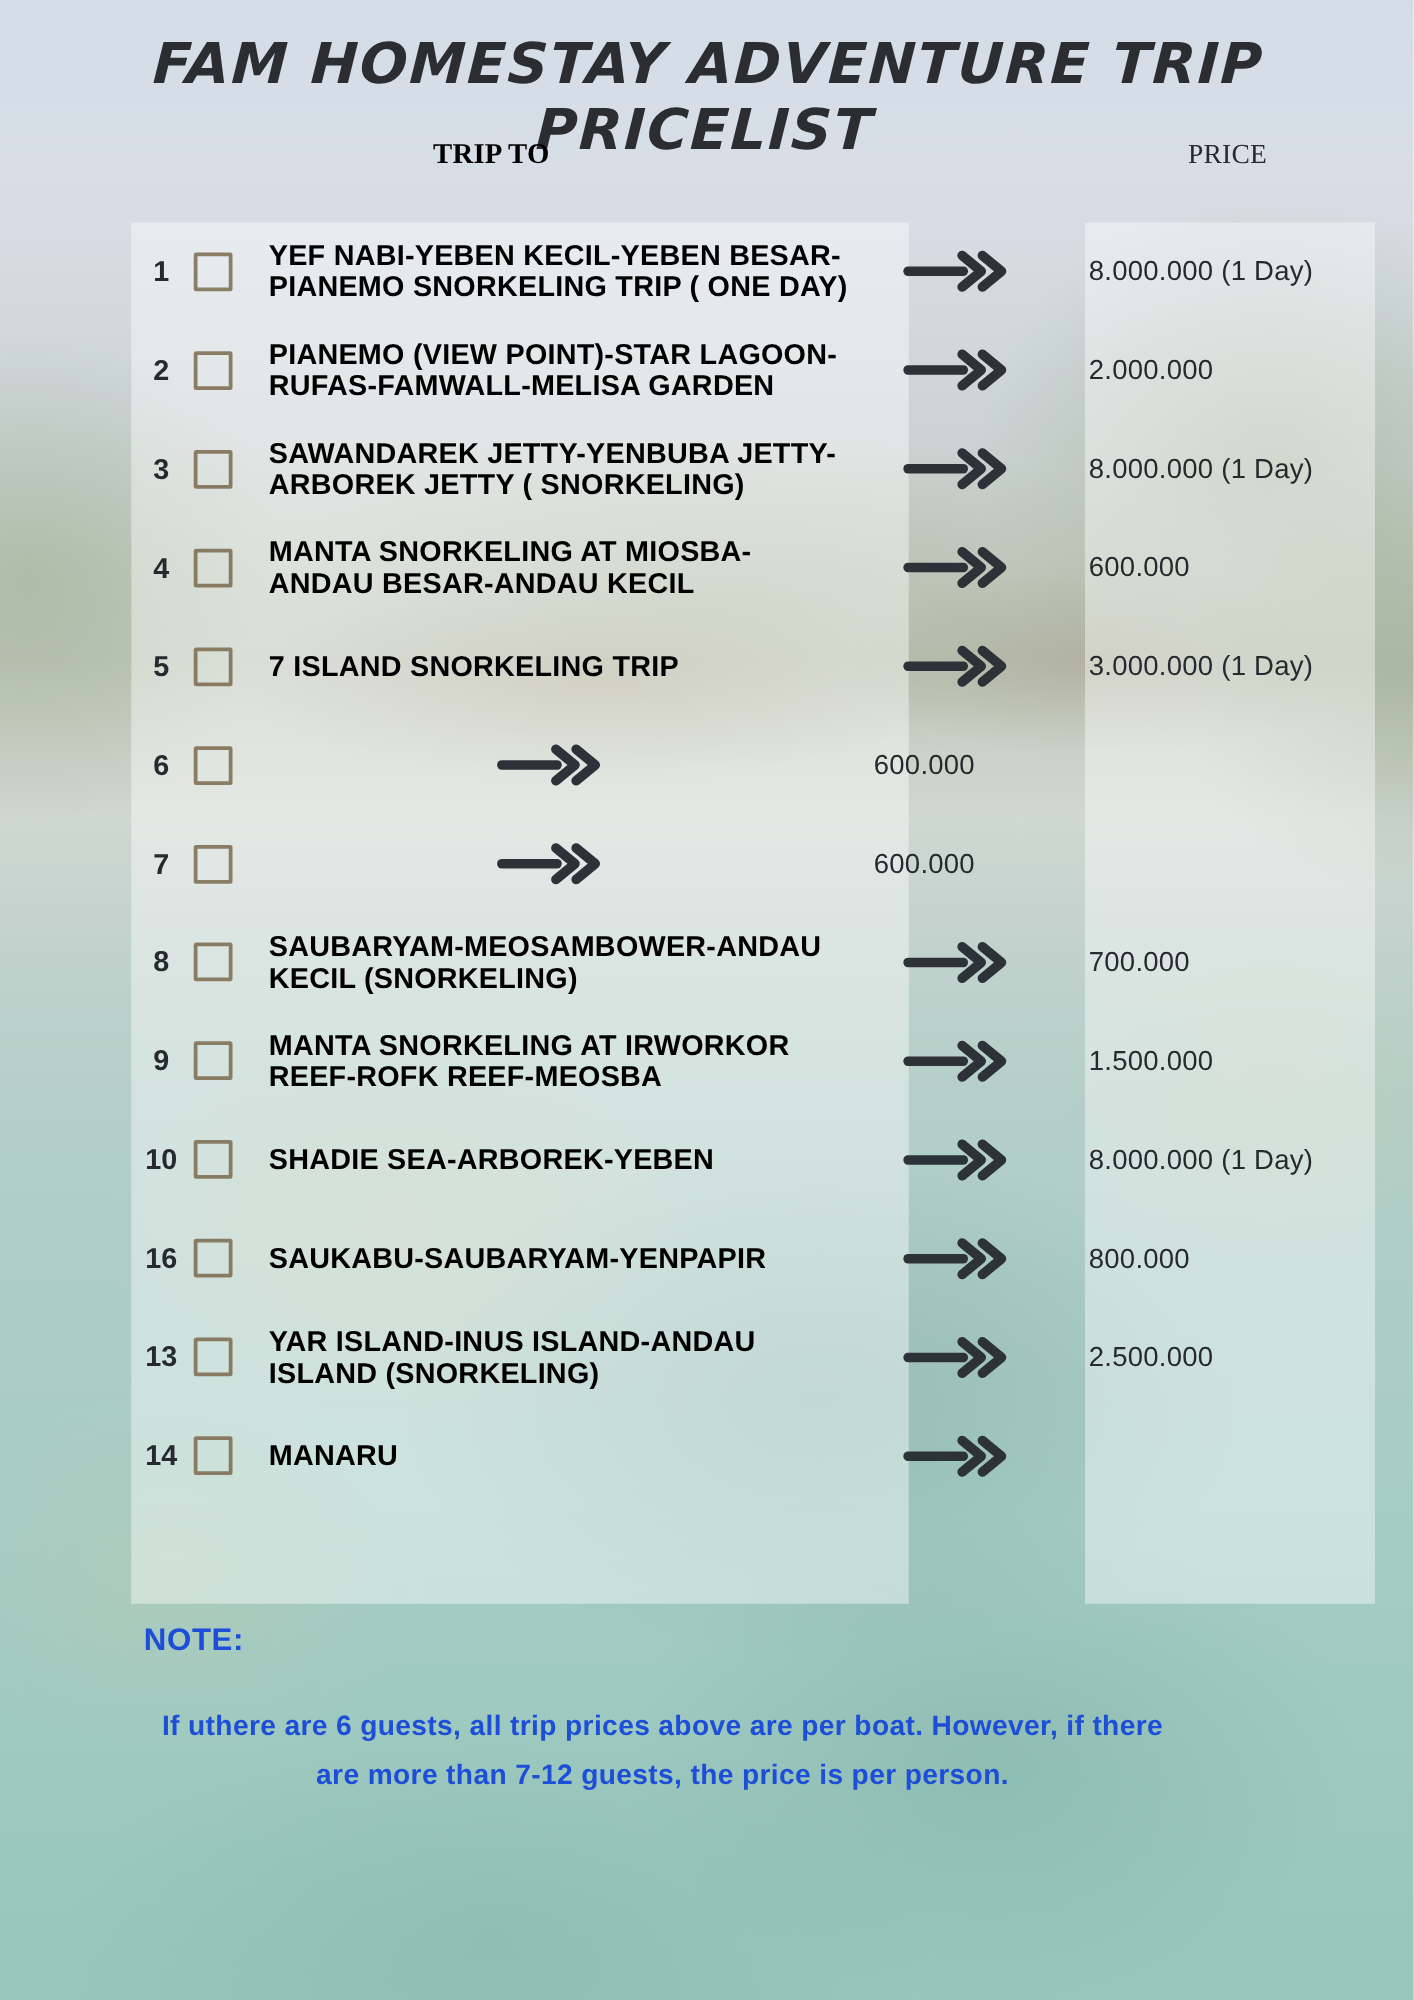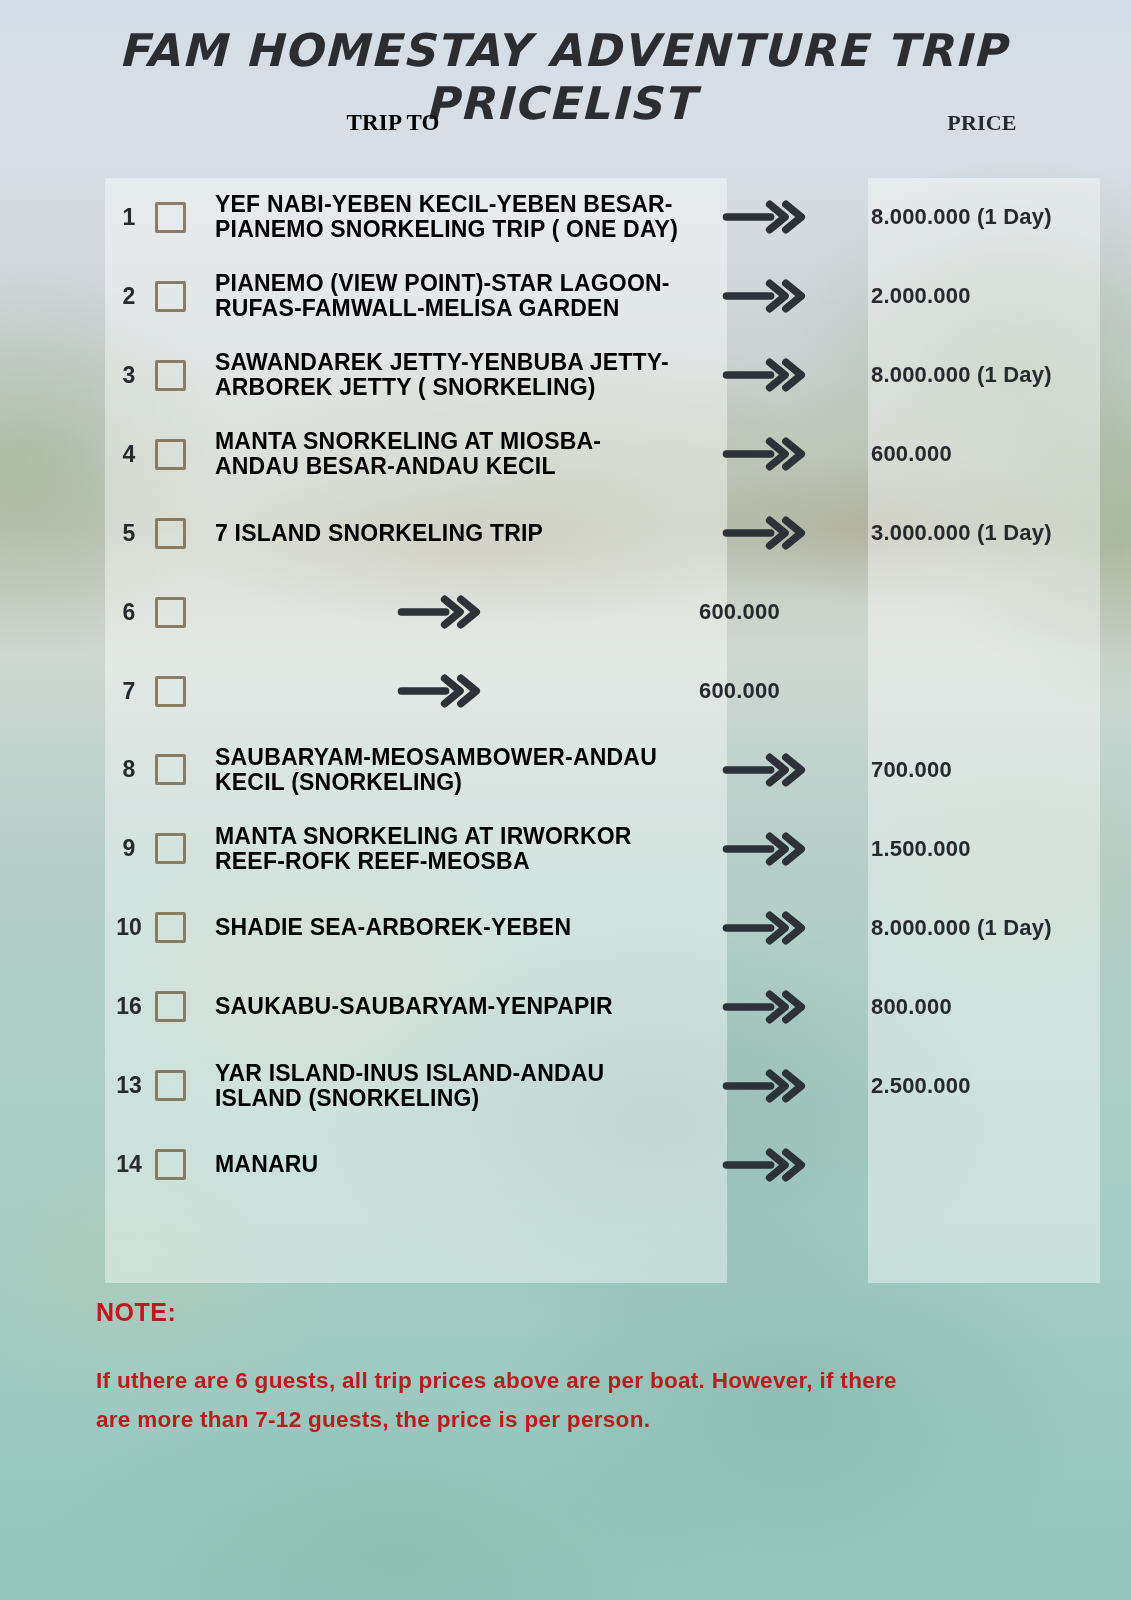--- a/index.html
+++ b/index.html
@@ -69,27 +69,27 @@
     border-radius:2px;display:inline-block;background:transparent;cursor:pointer;
   }
   .trip{
     padding-left:12px;font-size:23px;font-weight:bold;color:#000000;
     line-height:25px;letter-spacing:.2px;
   }
   .arrowwrap{display:flex;align-items:center;justify-content:center;}
   .arrow{width:100px;height:36px;display:block;}
   .arrow .stroke{stroke:#2c3237;stroke-width:8.5;fill:none;stroke-linecap:round;stroke-linejoin:round;}
   .price{
-    padding-left:18px;font-size:22px;font-weight:bold;color:#26292d;letter-spacing:.2px;
-  }
-  
-  .note{position:absolute;left:96px;top:1298px;width:830px;color:#b91c1c;}
+    padding-left:18px;font-size:22px;font-weight:normal;color:#26292d;letter-spacing:.2px;
+  }
+  
+  .note{position:absolute;left:115px;top:1298px;width:830px;color:#1d4ed8;}
   .note-label{font-size:25px;font-weight:bold;letter-spacing:.5px;}
   .note-text{
-    margin:34px 0 0 0;font-size:22.5px;font-weight:bold;line-height:39px;letter-spacing:.3px;
+    margin:34px 0 0 0;font-size:22.5px;font-weight:bold;line-height:39px;letter-spacing:.3px;text-align:center;
   }
 </style>
 </head>
 <body>
 
 <div class="poster">
   <div class="bg"></div>
   <div class="panel panel-main"></div>
   <div class="panel panel-price"></div>
 

